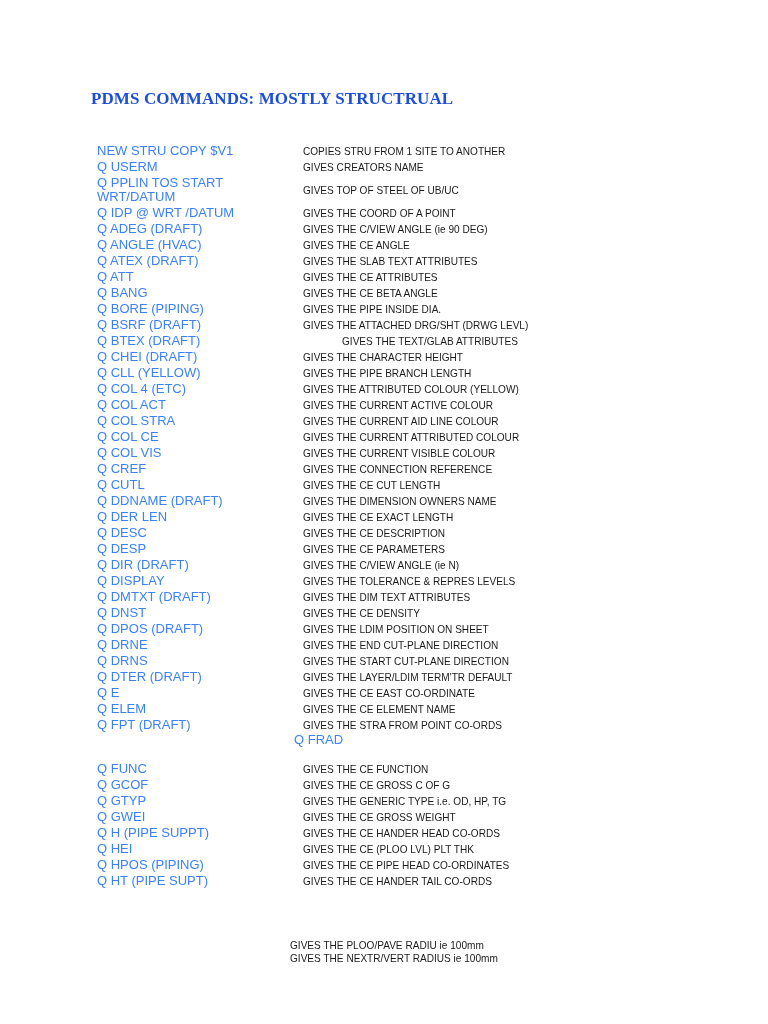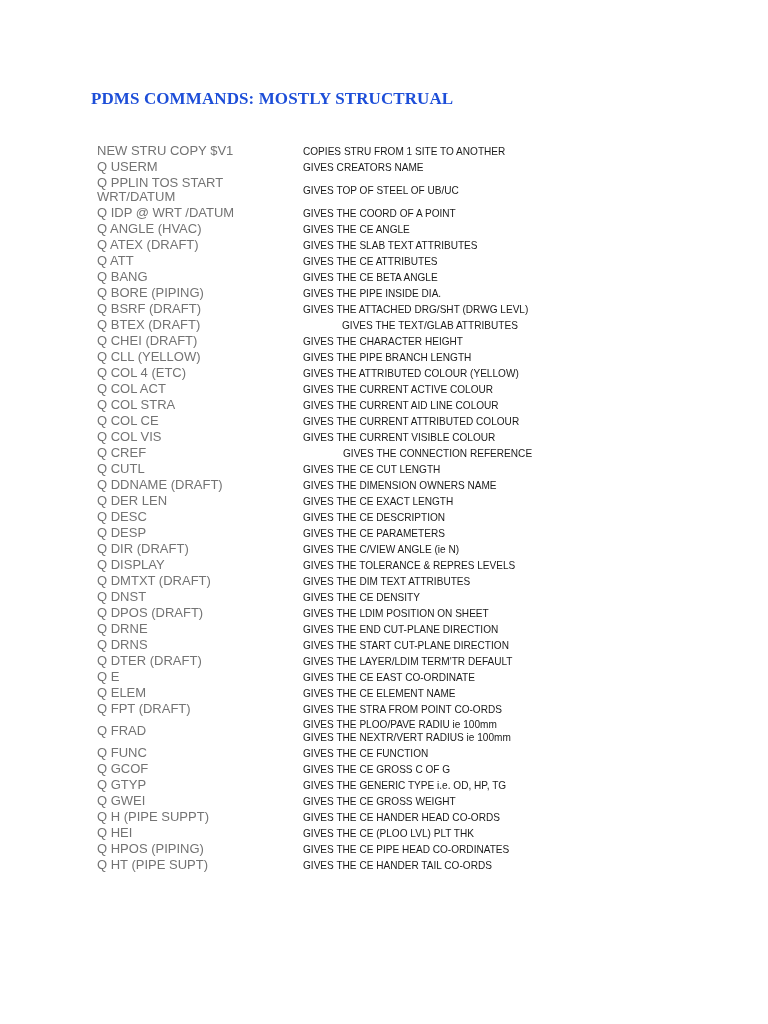--- a/index.html
+++ b/index.html
@@ -9,21 +9,21 @@
     position:absolute; left:91px; top:89px;
     font-family:"Liberation Serif", "DejaVu Serif", serif;
     font-weight:bold; font-size:17px; letter-spacing:0.1px; color:#1d4ed8;
     white-space:nowrap;
   }
   .table { position:absolute; left:97px; top:143px; width:600px; }
   .row { display:flex; align-items:center; }
   .cmd {
     width:206px; flex:0 0 206px;
     font-family:"Liberation Sans", "DejaVu Sans", sans-serif;
-    font-size:13px; line-height:14px; color:#737373; white-space:nowrap;
+    font-size:13px; line-height:14px; color:#3b82f6; white-space:nowrap;
   }
   .desc {
     font-family:"Liberation Sans", "DejaVu Sans", sans-serif;
     font-size:10.4px; line-height:13px; color:#1a1a1a; white-space:nowrap;
     transform:scaleX(0.97); transform-origin:left center;
   }
   .desc span { display:block; }
 </style>
 </head>
 <body>
@@ -59,20 +59,28 @@
       <div class="row" style="height: 16px;">
         <div class="cmd">
           <div>Q IDP @ WRT /DATUM</div>
         </div>
         <div class="desc">
           <span>GIVES THE COORD OF A POINT</span>
         </div>
       </div>
       <div class="row" style="height: 16px;">
         <div class="cmd">
+          <div>Q ADEG (DRAFT)</div>
+        </div>
+        <div class="desc">
+          <span>GIVES THE C/VIEW ANGLE (ie 90 DEG)</span>
+        </div>
+      </div>
+      <div class="row" style="height: 16px;">
+        <div class="cmd">
           <div>Q ANGLE (HVAC)</div>
         </div>
         <div class="desc">
           <span>GIVES THE CE ANGLE</span>
         </div>
       </div>
       <div class="row" style="height: 16px;">
         <div class="cmd">
           <div>Q ATEX (DRAFT)</div>
         </div>
@@ -169,21 +177,21 @@
         </div>
       </div>
       <div class="row" style="height: 16px;">
         <div class="cmd">
           <div>Q COL VIS</div>
         </div>
         <div class="desc">
           <span>GIVES THE CURRENT VISIBLE COLOUR</span>
         </div>
       </div>
-      <div class="row" style="height: 16px; gap: 40px;">
+      <div class="row" style="height: 16px;">
         <div class="cmd">
           <div>Q CREF</div>
         </div>
         <div class="desc">
           <span>GIVES THE CONNECTION REFERENCE</span>
         </div>
       </div>
       <div class="row" style="height: 16px;">
         <div class="cmd">
           <div>Q CUTL</div>
@@ -305,21 +313,21 @@
         </div>
       </div>
       <div class="row" style="height: 16px;">
         <div class="cmd">
           <div>Q FPT (DRAFT)</div>
         </div>
         <div class="desc">
           <span>GIVES THE STRA FROM POINT CO-ORDS</span>
         </div>
       </div>
-      <div class="row" style="height: 28px;">
+      <div class="row" style="height: 28px; flex-direction: column;">
         <div class="cmd">
           <div>Q FRAD</div>
         </div>
         <div class="desc">
           <span>GIVES THE PLOO/PAVE RADIU ie 100mm</span>
           <span>GIVES THE NEXTR/VERT RADIUS ie 100mm</span>
         </div>
       </div>
       <div class="row" style="height: 16px;">
         <div class="cmd">

